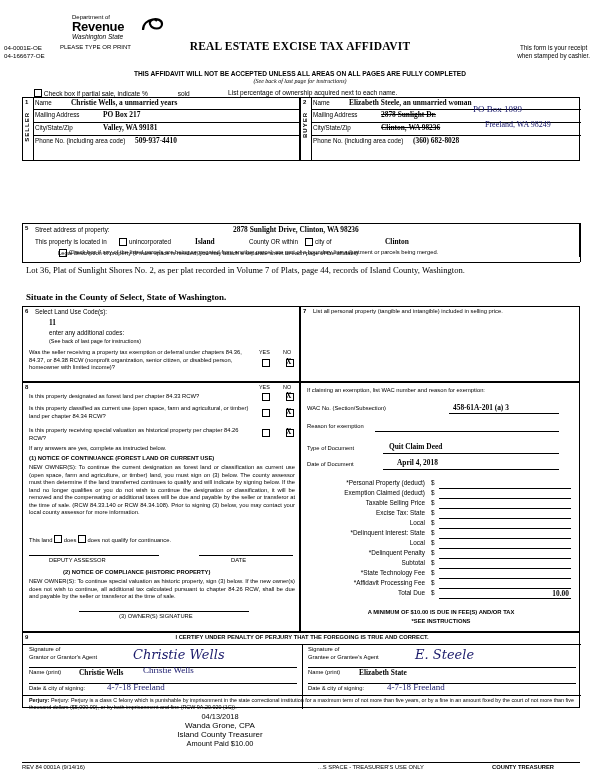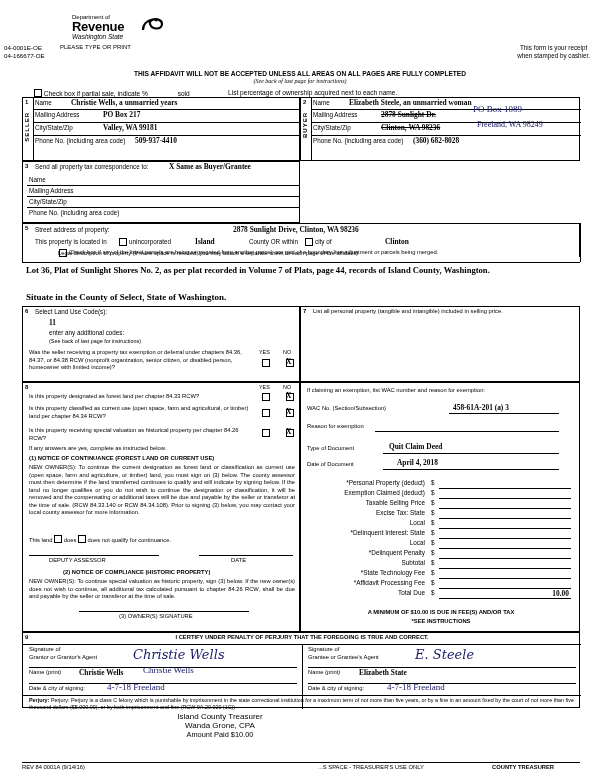--- a/index.html
+++ b/index.html
@@ -47,20 +47,21 @@
   </div>
   <svg class="swirl" viewBox="0 0 26 22">
     <path d="M3 18 C3 6, 22 4, 22 12 C22 18, 12 18, 10 12 C9 8, 14 6, 17 9" fill="none" stroke="#000" stroke-width="2.2"></path>
   </svg>
   <div class="pleasetype">PLEASE TYPE OR PRINT</div>
   <div class="formnos">
     <div>04-0001E-OE</div>
     <div>04-166677-OE</div>
   </div>
   <div class="title">
+    <div class="t1">REAL ESTATE EXCISE TAX AFFIDAVIT</div>
   </div>
   <div class="receipt" style="white-space:pre-line;">This form is your receipt
 when stamped by cashier.</div>
   <div class="warn">THIS AFFIDAVIT WILL NOT BE ACCEPTED UNLESS ALL AREAS ON ALL PAGES ARE FULLY COMPLETED</div>
   <div class="warn2">(See back of last page for instructions)</div>
   <div class="chkline">
     <span class="cb"></span>
     <span>Check box if partial sale, indicate %</span>
     <span class="u" style="width:26px;">&nbsp;</span>
     <span>sold</span>
@@ -88,40 +89,28 @@
     <div class="num" style="position:absolute;left:2px;top:1px;">2</div>
     <div class="lbl" style="position:absolute;left:12px;top:1px;">Name</div>
     <div class="fill" style="position:absolute;left:48px;top:0px;">Elizabeth Steele, an unmarried woman</div>
     <div style="position:absolute;left:10px;top:11px;width:270px;border-top:1px solid #000;"></div>
     <div class="lbl" style="position:absolute;left:12px;top:13px;">Mailing Address</div>
     <div class="fill" style="position:absolute;left:80px;top:12px;text-decoration:line-through;">2878 Sunlight Dr.</div>
     <div class="hw" style="position:absolute;left:172px;top:6px;">PO Box 1089</div>
     <div style="position:absolute;left:10px;top:24px;width:270px;border-top:1px solid #000;"></div>
     <div class="lbl" style="position:absolute;left:12px;top:26px;">City/State/Zip</div>
     <div class="fill" style="position:absolute;left:80px;top:25px;text-decoration:line-through;">Clinton, WA 98236</div>
-    <div class="hw2" style="position:absolute;left:176px;top:22px;">Freeland, WA 98249</div>
+    <div class="hw2" style="position:absolute;left:184px;top:22px;">Freeland, WA 98249</div>
     <div style="position:absolute;left:10px;top:37px;width:270px;border-top:1px solid #000;"></div>
     <div class="lbl" style="position:absolute;left:12px;top:39px;">Phone No. (including area code)</div>
     <div class="fill" style="position:absolute;left:112px;top:38px;">(360) 682-8028</div>
     <div style="position:absolute;left:0px;top:0px;width:10px;height:62px;border-right:1px solid #000;"></div>
     <div class="vert" style="position:absolute;left:1px;top:14px;">BUYER</div>
   </div>
 
-  <div class="box" style="left:22px;top:161px;width:278px;height:62px;">
-    <div class="num" style="position:absolute;left:2px;top:1px;">3</div>
-    <div class="lbl" style="position:absolute;left:12px;top:1px;">Send all property tax correspondence to:</div>
-    <div class="fill" style="position:absolute;left:146px;top:0px;">X Same as Buyer/Grantee</div>
-    <div class="lbl" style="position:absolute;left:6px;top:14px;">Name</div>
-    <div style="position:absolute;left:4px;top:23px;width:272px;border-top:1px solid #000;"></div>
-    <div class="lbl" style="position:absolute;left:6px;top:25px;">Mailing Address</div>
-    <div style="position:absolute;left:4px;top:34px;width:272px;border-top:1px solid #000;"></div>
-    <div class="lbl" style="position:absolute;left:6px;top:36px;">City/State/Zip</div>
-    <div style="position:absolute;left:4px;top:45px;width:272px;border-top:1px solid #000;"></div>
-    <div class="lbl" style="position:absolute;left:6px;top:47px;">Phone No. (including area code)</div>
-  </div>
 
 
   <div class="box" style="left:22px;top:223px;width:558px;height:34px;border-bottom:none;">
     <div class="num" style="position:absolute;left:2px;top:1px;">5</div>
     <div class="lbl" style="position:absolute;left:12px;top:2px;">Street address of property:</div>
     <div class="fill" style="position:absolute;left:210px;top:1px;">2878 Sunlight Drive, Clinton, WA 98236</div>
     <div class="lbl" style="position:absolute;left:12px;top:14px;">This property is located in</div>
     <span class="cb" style="position:absolute;left:96px;top:14px;"></span>
     <div class="lbl" style="position:absolute;left:106px;top:14px;">unincorporated</div>
     <div class="fill" style="position:absolute;left:172px;top:13px;">Island</div>
@@ -130,21 +119,21 @@
     <div class="lbl" style="position:absolute;left:292px;top:14px;">city of</div>
     <div class="fill" style="position:absolute;left:362px;top:13px;">Clinton</div>
     <span class="cb" style="position:absolute;left:36px;top:25px;"></span>
     <div class="tiny2" style="position:absolute;left:46px;top:25px;">Check box if any of the listed parcels are being segregated from another parcel, are part of a boundary line adjustment or parcels being merged.</div>
   </div>
   <div class="tiny2" style="position:absolute;left:58px;top:250px;">Legal description of property (if more space is needed, you may attach a separate sheet to each page of the affidavit)</div>
   <div style="position:absolute;left:22px;top:262px;width:558px;border-top:1px solid #000;"></div>
   <div style="position:absolute;left:22px;top:223px;height:39px;border-left:1px solid #000;"></div>
   <div style="position:absolute;left:580px;top:223px;height:39px;border-left:1px solid #000;"></div>
 
-  <div style="position:absolute;left:26px;top:265px;width:552px;font-size:8.6px;font-weight:bold;font-family:'Liberation Serif',serif;line-height:1.35;">Lot 36, Plat of Sunlight Shores No. 2, as per plat recorded in Volume 7 of Plats, page 44, records of Island County, Washington.</div>
+  <div style="position:absolute;left:26px;top:265px;width:552px;font-size:8.6px;font-weight:normal;font-family:'Liberation Serif',serif;line-height:1.35;">Lot 36, Plat of Sunlight Shores No. 2, as per plat recorded in Volume 7 of Plats, page 44, records of Island County, Washington.</div>
   <div style="position:absolute;left:26px;top:292px;font-size:9px;font-weight:bold;">Situate in the County of Select, State of Washington.</div>
 
   <div class="box" style="left:22px;top:306px;width:278px;height:76px;">
     <div class="num" style="position:absolute;left:2px;top:1px;">6</div>
     <div class="lbl" style="position:absolute;left:12px;top:1px;">Select Land Use Code(s):</div>
     <div class="fill" style="position:absolute;left:26px;top:11px;">11</div>
     <div class="lbl" style="position:absolute;left:26px;top:22px;">enter any additional codes:</div>
     <div class="tiny" style="position:absolute;left:26px;top:31px;">(See back of last page for instructions)</div>
     <div class="tiny2" style="position:absolute;left:6px;top:42px;width:222px;">Was the seller receiving a property tax exemption or deferral under chapters 84.36, 84.37, or 84.38 RCW (nonprofit organization, senior citizen, or disabled person, homeowner with limited income)?</div>
     <div class="tiny" style="position:absolute;left:236px;top:42px;">YES</div>
@@ -320,22 +309,23 @@
     <div class="fill" style="position:absolute;left:336px;top:35px;">Elizabeth State</div>
     <div style="position:absolute;left:285px;top:50px;width:268px;border-top:1px solid #000;"></div>
     <div class="tiny2" style="position:absolute;left:285px;top:52px;">Date &amp; city of signing:</div>
     <div class="hw" style="position:absolute;left:364px;top:49px;">4-7-18 Freeland</div>
 
     <div style="position:absolute;left:0;top:62px;width:558px;border-top:1px solid #000;"></div>
     <div class="tiny" style="position:absolute;left:6px;top:64px;width:548px;"><span class="b">Perjury:</span> <span>Perjury: Perjury is a class C felony which is punishable by imprisonment in the state correctional institution for a maximum term of not more than five years, or by a fine in an amount fixed by the court of not more than five thousand dollars ($5,000.00), or by both imprisonment and fine (RCW 9A.20.020 (1C)).</span></div>
   </div>
 
   <div class="stampbox" style="left:100px;top:712px;width:240px;">
+    <div style="font-size:7.4px;">04/13/2018</div>
+    <div style="font-size:8px;">Wanda Grone, CPA</div>
     <div style="font-size:8px;">Island County Treasurer</div>
-    <div style="font-size:8px;">Wanda Grone, CPA</div>
     <div style="font-size:7.4px;">Amount Paid $10.00</div>
   </div>
 
   <div style="position:absolute;left:22px;top:762px;width:558px;border-top:1px solid #000;"></div>
   <div class="tiny2" style="position:absolute;left:22px;top:764px;">REV 84 0001A (9/14/16)</div>
   <div class="tiny2" style="position:absolute;left:318px;top:764px;">...S SPACE - TREASURER'S USE ONLY</div>
   <div class="tiny2 b" style="position:absolute;left:492px;top:764px;">COUNTY TREASURER</div>
 
 </div>
 

